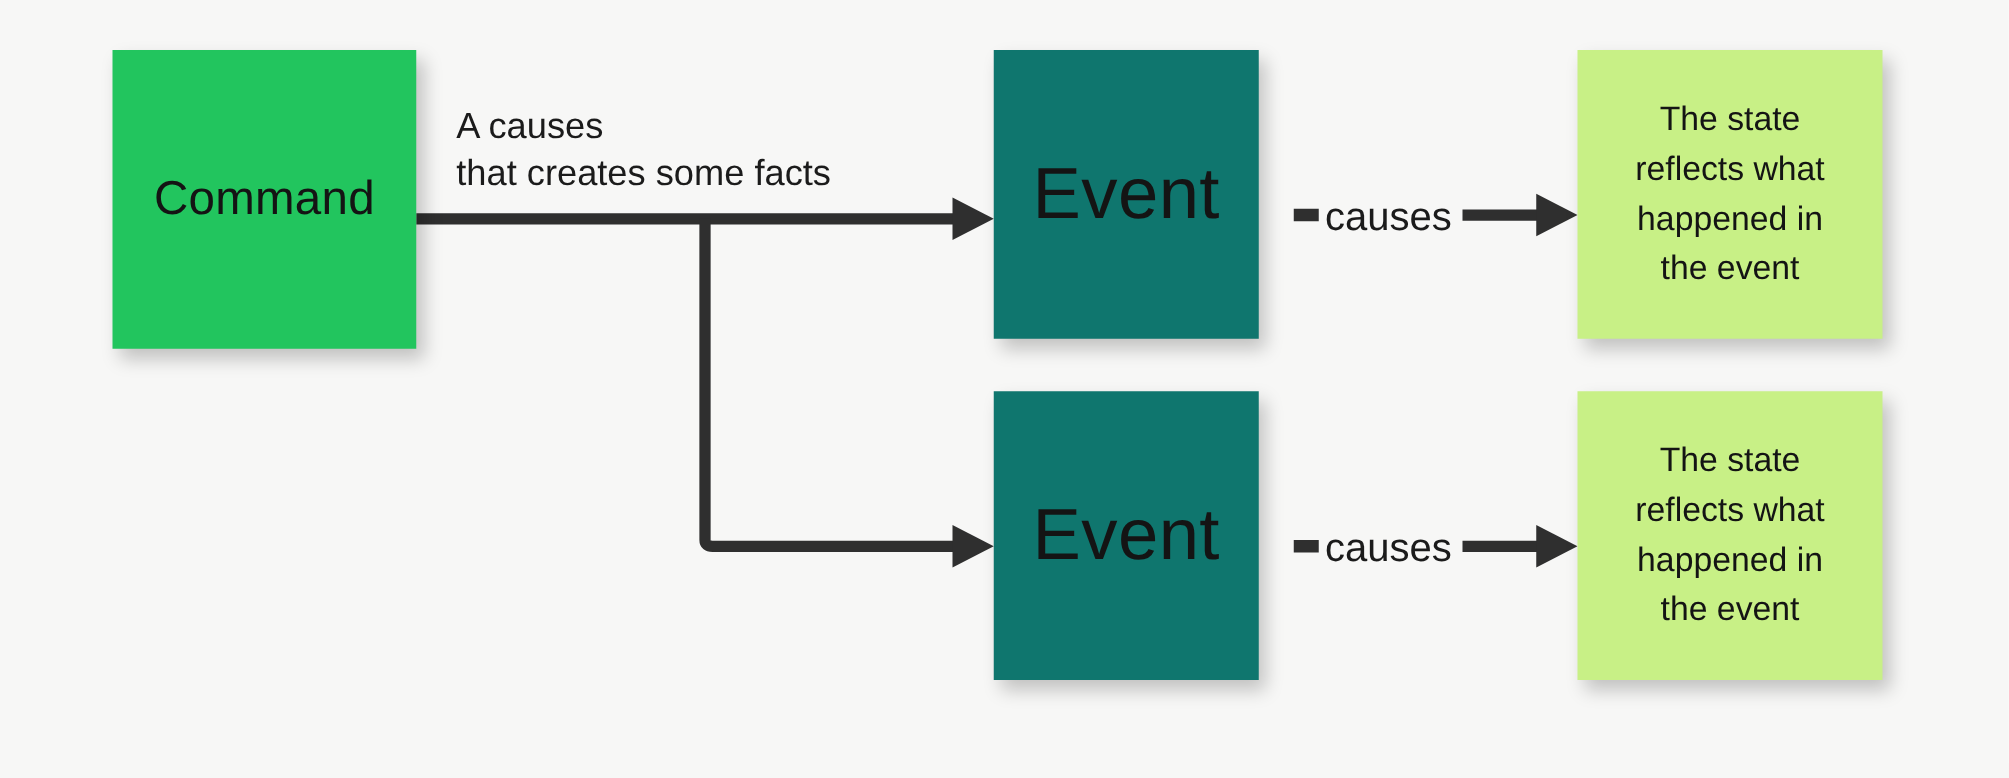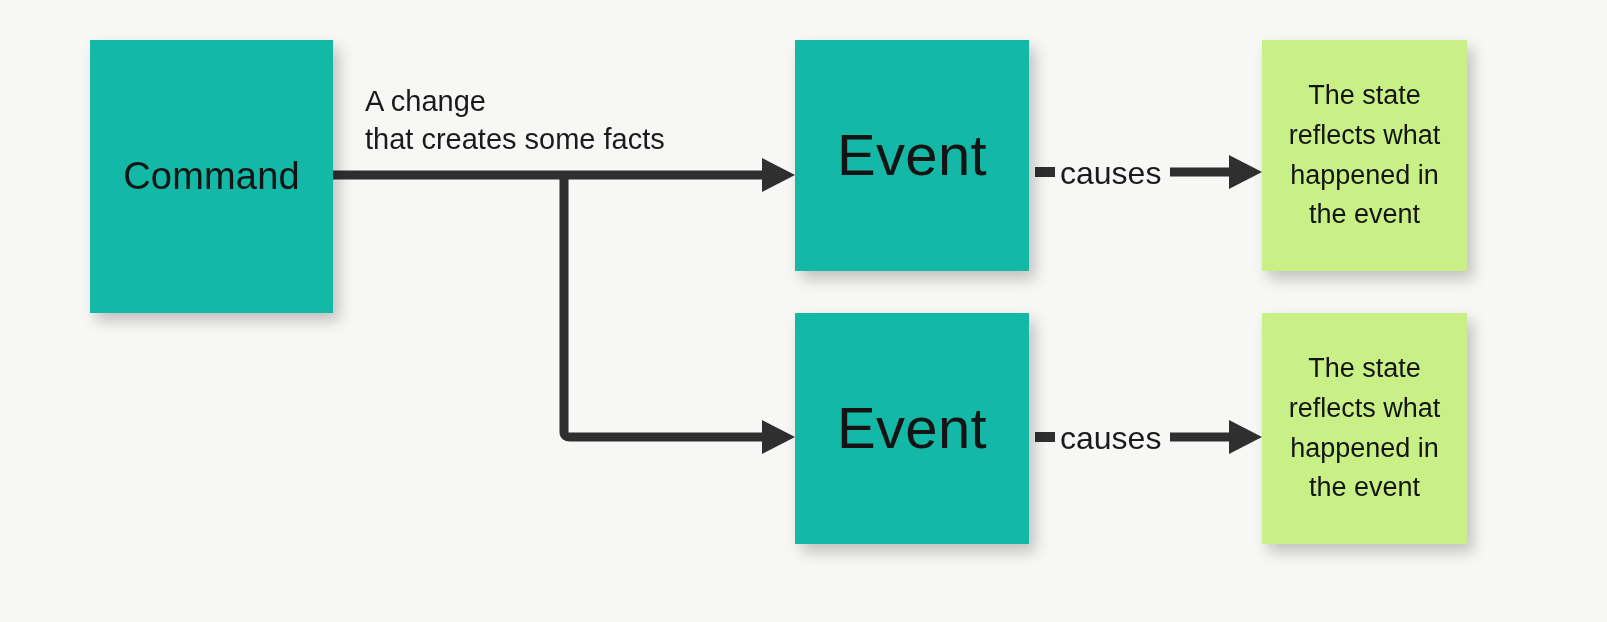--- a/index.html
+++ b/index.html
@@ -32,39 +32,39 @@
     box-shadow: 6px 8px 14px rgba(0,0,0,0.22);
     line-height: 1.28;
     padding: 6px 10px;
     user-select: none;
   }
 
   .note-command {
     left: 90px;
     top: 40px;
     width: 243px;
-    height: 273px;
-    background: #14b8a6;
+    height: 239px;
+    background: #22c55e;
     font-size: 38px;
     letter-spacing: 0.2px;
   }
 
   .note-event {
-    width: 234px;
+    width: 212px;
     height: 231px;
-    background: #14b8a6;
+    background: #0f766e;
     font-size: 58px;
     letter-spacing: 0.3px;
     align-items: center;
   }
   .note-event-1 { left: 795px; top: 40px; }
   .note-event-2 { left: 795px; top: 313px; }
 
   .note-state {
-    width: 205px;
+    width: 244px;
     height: 231px;
     background: #c8f086;
     font-size: 27px;
     line-height: 1.48;
   }
   .note-state-1 { left: 1262px; top: 40px; }
   .note-state-2 { left: 1262px; top: 313px; }
 
   .note-text {
     display: block;
@@ -153,20 +153,20 @@
 the event</span>
   </div>
 
   <div class="note note-state note-state-2">
     <span class="note-text">The state
 reflects what
 happened in
 the event</span>
   </div>
 
-  <div class="edge-label label-change">A change
+  <div class="edge-label label-change">A causes
 that creates some facts</div>
 
   <div class="edge-label label-causes label-causes-1">causes</div>
 
   <div class="edge-label label-causes label-causes-2">causes</div>
 
 </div>
 
 </body></html>

